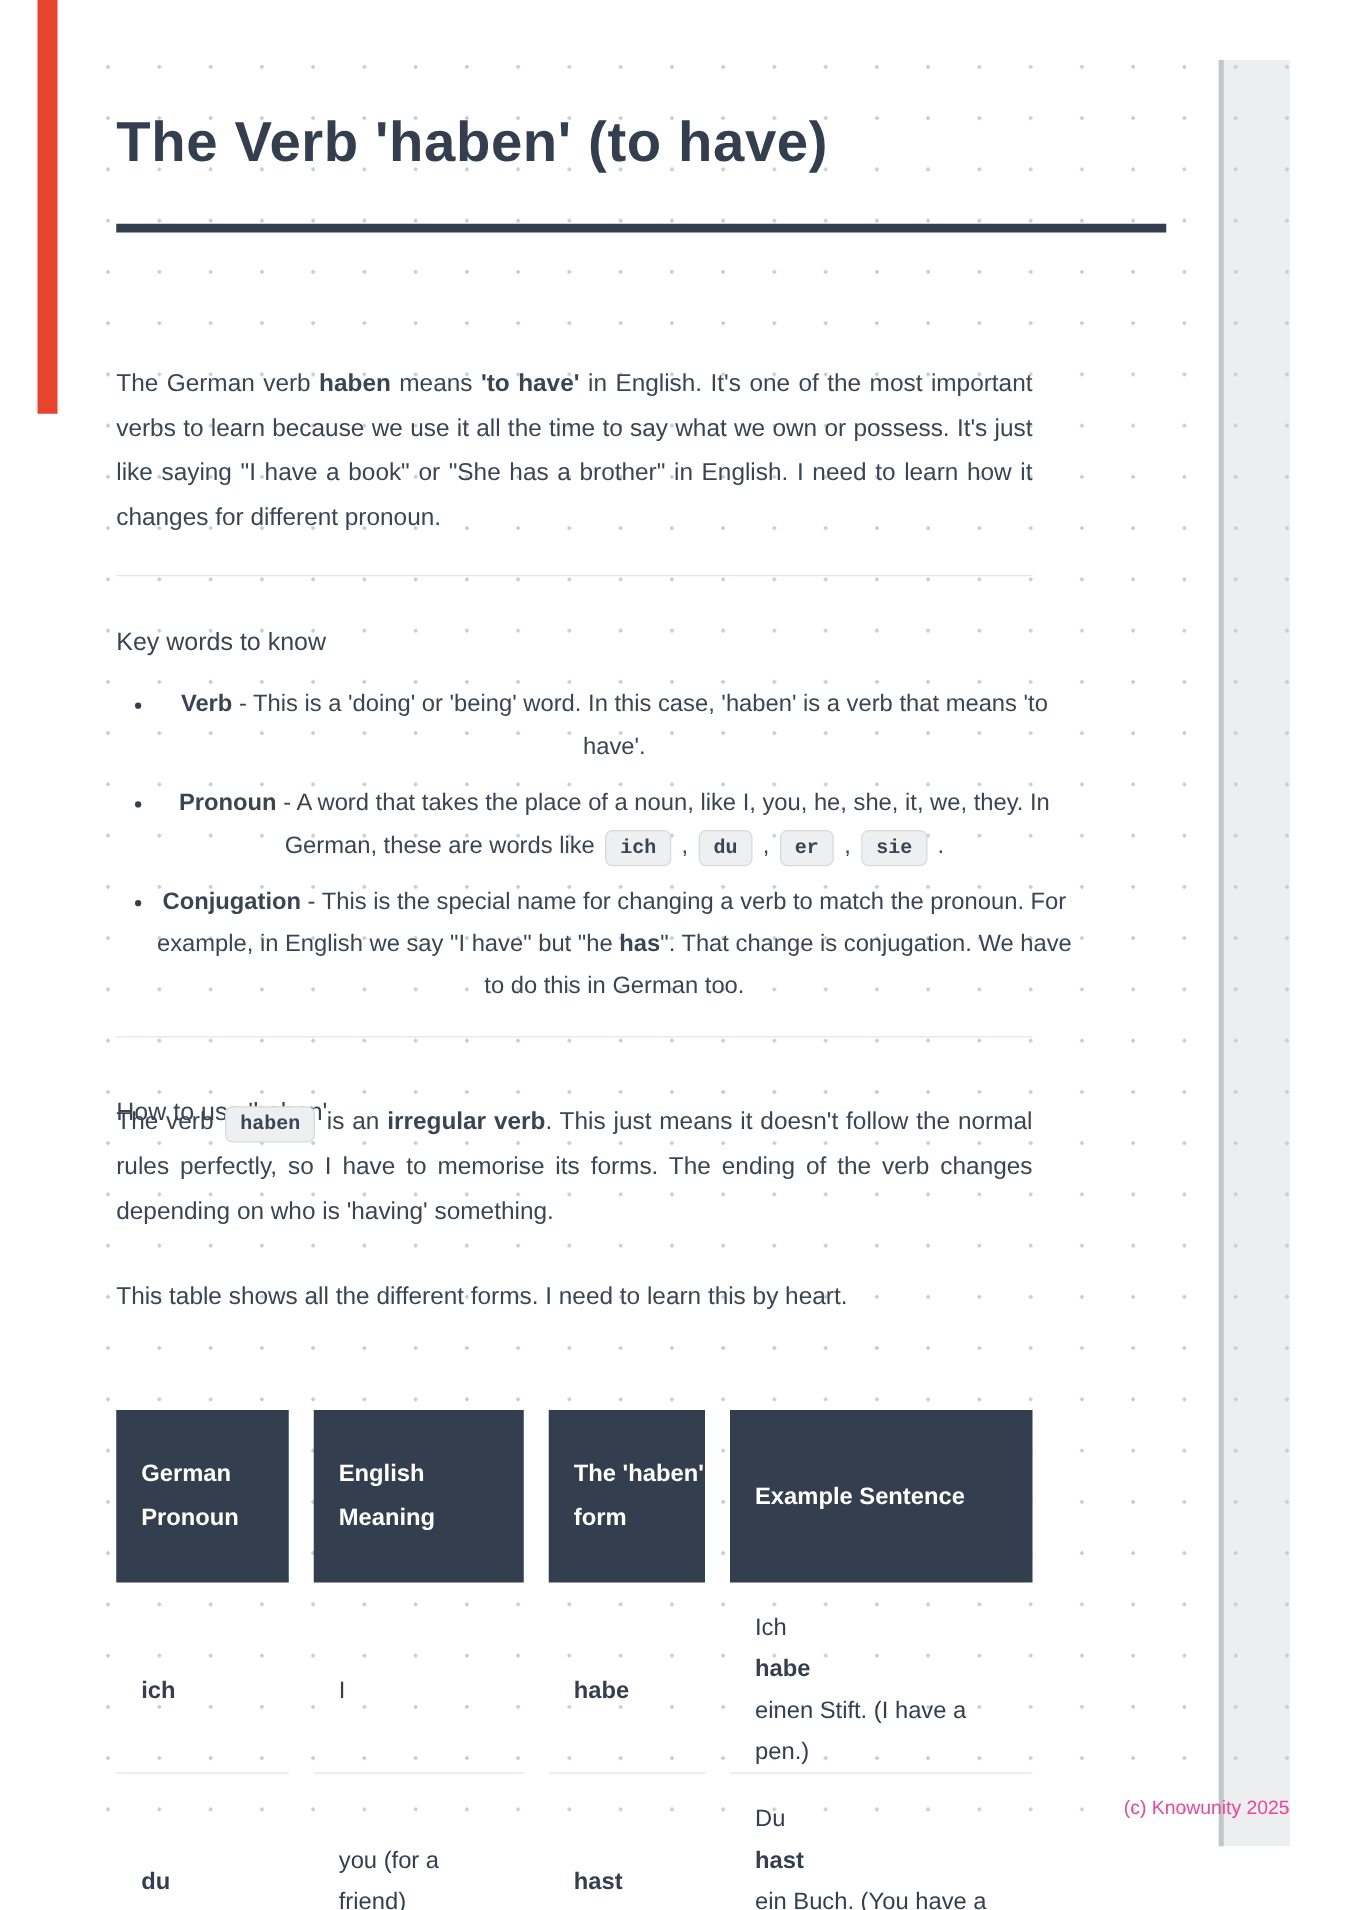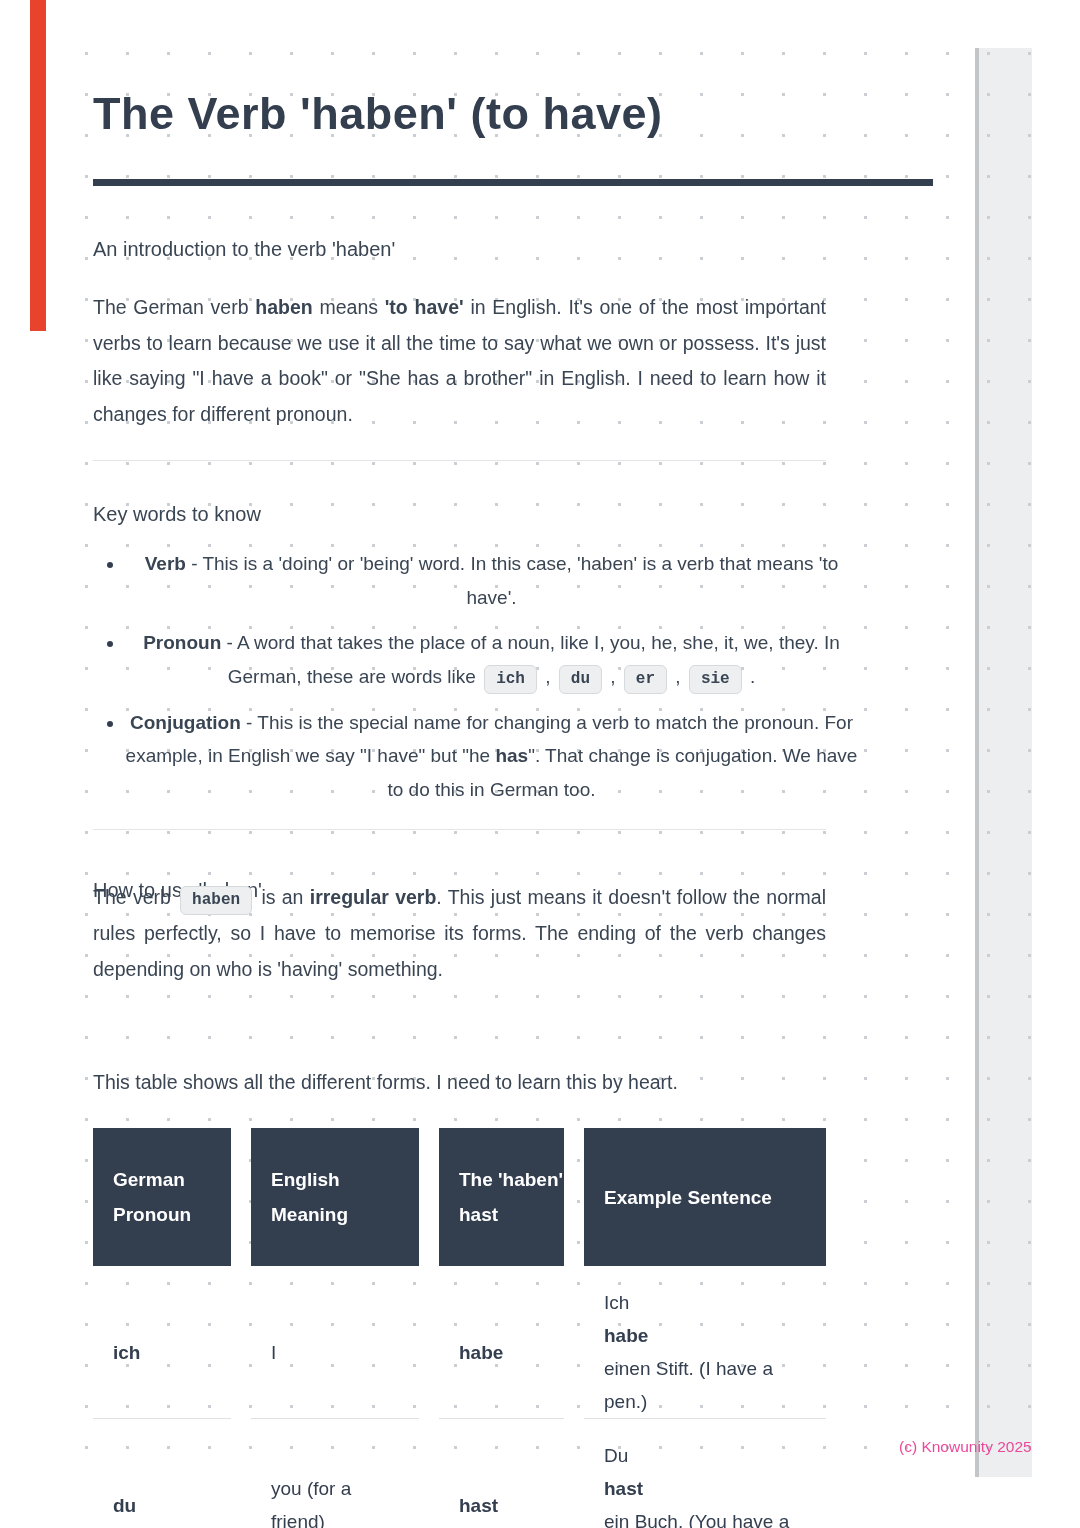--- a/index.html
+++ b/index.html
@@ -56,21 +56,21 @@
   .kw-h   { top: 503px; }
   .use-h  { top: 879px; }
 
   .para {
     position: absolute; left: 93px; width: 733px; margin: 0;
     font-size: 19.5px; line-height: 35.5px; color: #3a4553;
     text-align: justify;
   }
   .p1 { top: 290px; }
   .p2 { top: 879px; line-height: 36px; }
-  .p3 { top: 1065px; text-align: left; }
+  .p3 { top: 1020px; text-align: left; }
 
   .divider {
     position: absolute; left: 93px; width: 733px; height: 1px;
     background: #e3e5e7;
   }
   .d1 { top: 460px; }
   .d2 { top: 829px; }
 
   ul.kw-list {
     position: absolute; left: 93px; top: 547px; width: 733px;
@@ -130,42 +130,41 @@
 
   <div class="red-ribbon"></div>
   <div class="dots"></div>
   <div class="scroll-strip"></div>
 
   <div class="content">
 
     <h1 class="title">The Verb 'haben' (to have)</h1>
     <div class="title-rule"></div>
 
-    <div class="h2 intro-h">An introduction to the verb 'haben'</div>
     <p class="para p1"><span>The German verb </span><span class="b">haben</span><span> means </span><span class="b">'to have'</span><span> in English. It's one of the most important verbs to learn because we use it all the time to say what we own or possess. It's just like saying "I have a book" or "She has a brother" in English. I need to learn how it changes for different pronoun.</span></p>
 
     <div class="divider d1"></div>
 
     <div class="h2 kw-h">Key words to know</div>
     <ul class="kw-list">
       <li><span class="b">Verb</span><span> - This is a 'doing' or 'being' word. In this case, 'haben' is a verb that means 'to have'.</span></li>
       <li><span class="b">Pronoun</span><span> - A word that takes the place of a noun, like I, you, he, she, it, we, they. In German, these are words like </span><span class="chip">ich</span><span> , </span><span class="chip">du</span><span> , </span><span class="chip">er</span><span> , </span><span class="chip">sie</span><span> .</span></li>
       <li><span class="b">Conjugation</span><span> - This is the special name for changing a verb to match the pronoun. For example, in English we say "I have" but "he </span><span class="b">has</span><span>". That change is conjugation. We have to do this in German too.</span></li>
     </ul>
 
     <div class="divider d2"></div>
 
     <div class="h2 use-h">How to use 'haben'</div>
     <p class="para p2"><span>The verb </span><span class="chip">haben</span><span> is an </span><span class="b">irregular verb</span><span>. This just means it doesn't follow the normal rules perfectly, so I have to memorise its forms. The ending of the verb changes depending on who is 'having' something.</span></p>
     <p class="para p3">This table shows all the different forms. I need to learn this by heart.</p>
 
     <div class="table">
       <div class="th">German Pronoun</div>
       <div class="th">English Meaning</div>
-      <div class="th">The 'haben' hast</div>
+      <div class="th">The 'haben' form</div>
       <div class="th">Example Sentence</div>
 
       <div class="table-rows row1">
         <div class="td pron">ich</div>
         <div class="td">I</div>
         <div class="td form">habe</div>
         <div class="td">
             <span>Ich </span>
             <span class="b">habe</span>
             <span> einen Stift. (I have a pen.)</span>

